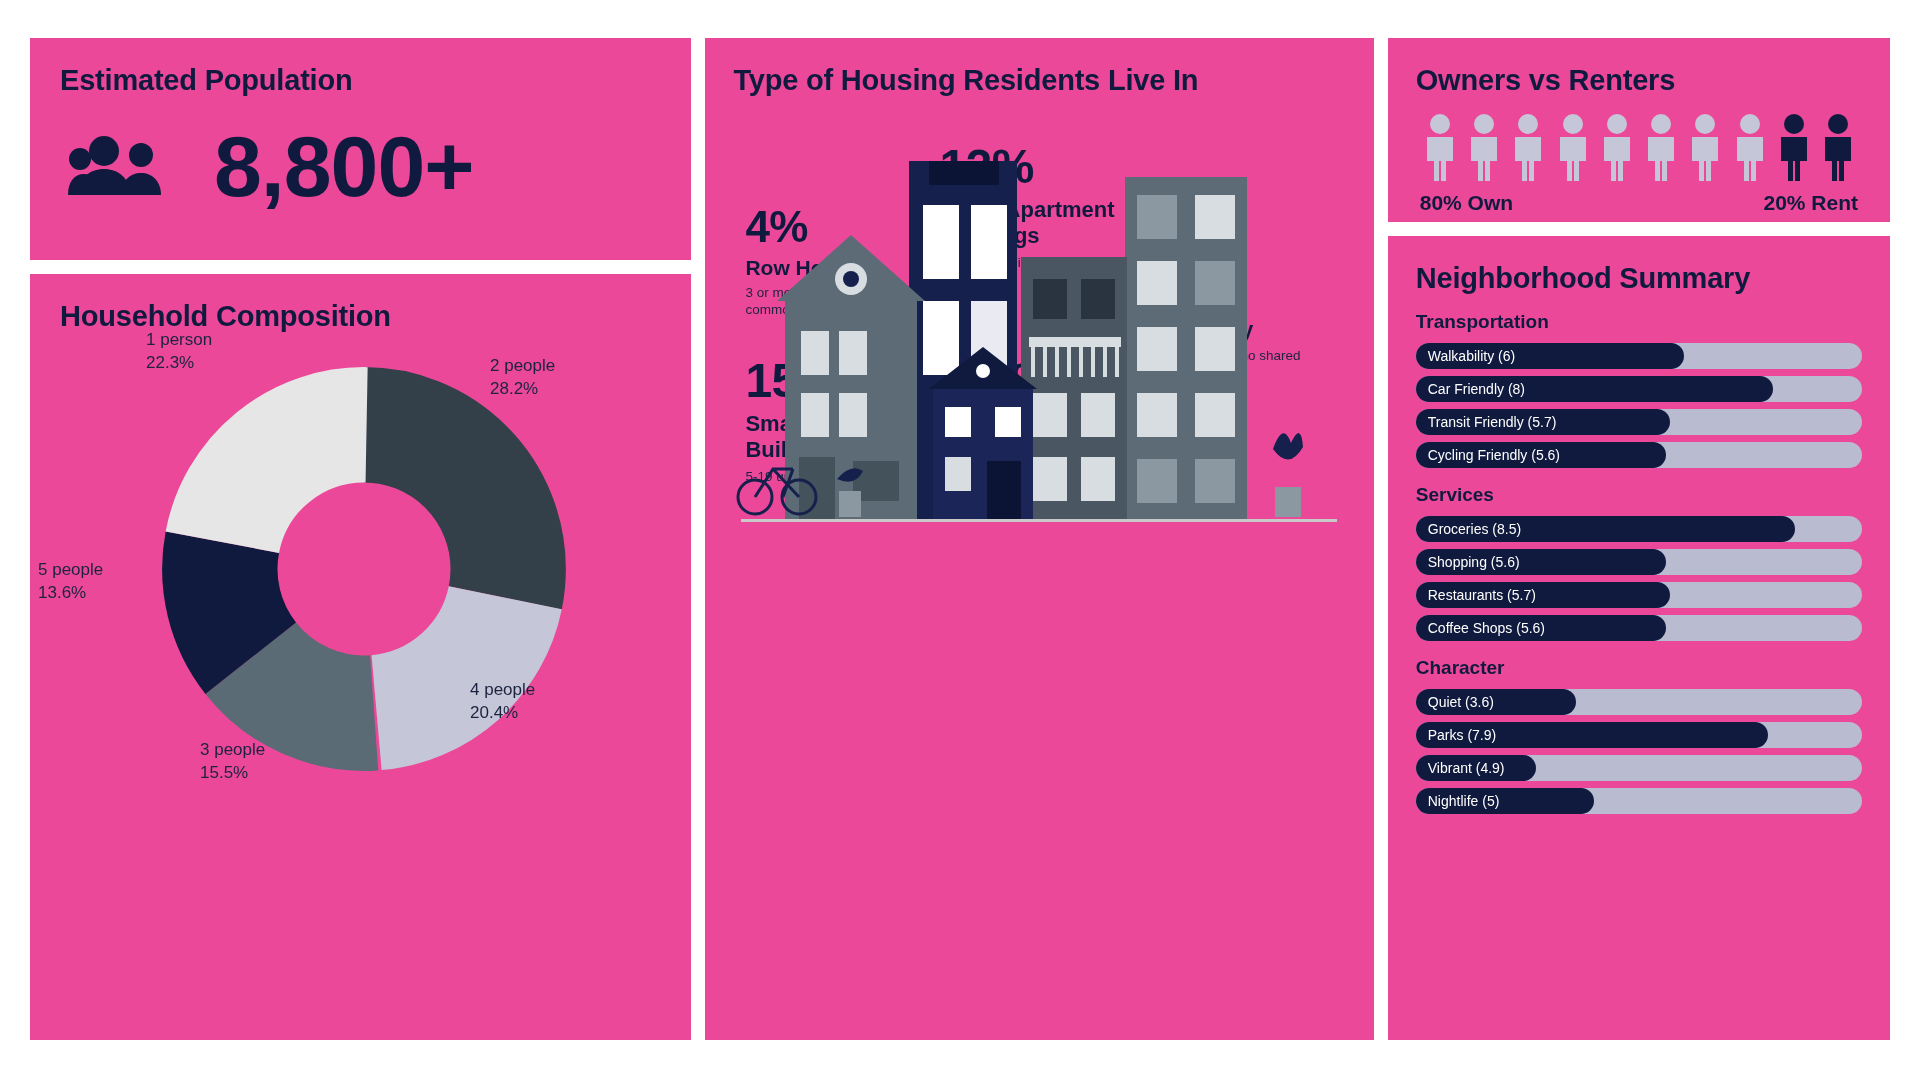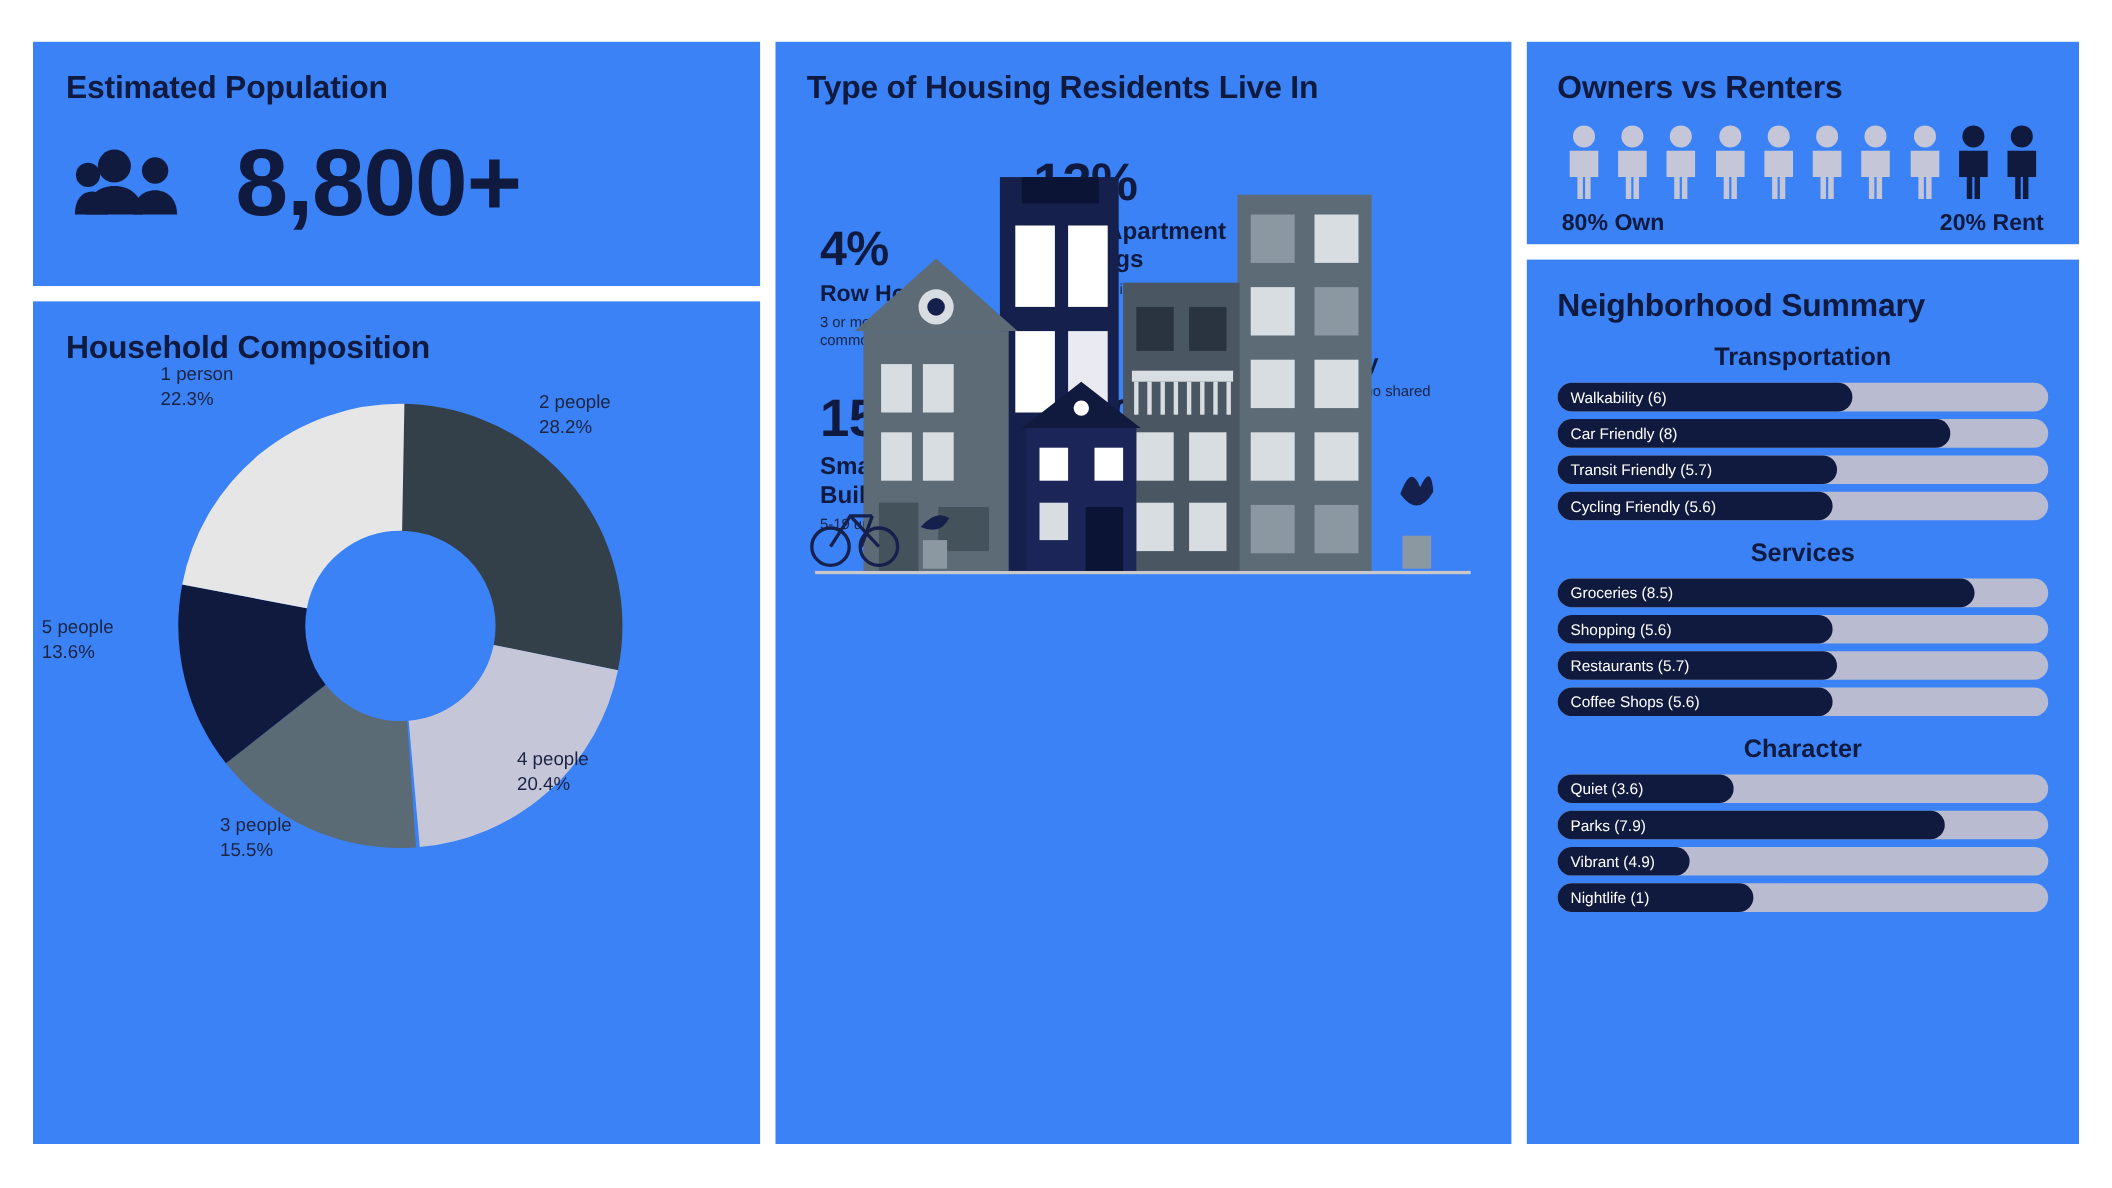--- a/index.html
+++ b/index.html
@@ -18,21 +18,21 @@
     box-sizing: border-box;
     padding: 38px 30px 40px 30px;
     display: flex;
     gap: 14px;
   }
   .col-left { width: 665px; display: flex; flex-direction: column; gap: 14px; }
   .col-mid  { width: 672px; display: flex; flex-direction: column; }
   .col-right{ width: 505px; display: flex; flex-direction: column; gap: 14px; }
 
   .card {
-    background: #3b82f6;
+    background: #ec4899;
     box-sizing: border-box;
   }
   .card-title {
     font-size: 29px;
     font-weight: bold;
     color: #101a3e;
     letter-spacing: -0.2px;
   }
 
   
@@ -92,21 +92,21 @@
   .people-row { display: flex; justify-content: space-between; margin-top: 16px; padding: 0 4px; }
   .ovr-labels {
     display: flex; justify-content: space-between;
     font-size: 21px; font-weight: bold; color: #101a3e;
     margin-top: 10px; padding: 0 4px;
   }
 
   
   .ns-card { padding: 26px 28px 26px 28px; flex: 1; }
   .ns-group { margin-top: 16px; }
-  .ns-group-title { font-size: 23px; font-weight: bold; color: #101a3e; margin-bottom: 10px; text-align: center; }
+  .ns-group-title { font-size: 19px; font-weight: bold; color: #101a3e; margin-bottom: 10px; }
   .bar-row { position: relative; height: 26px; margin-bottom: 7px; }
   .bar-track {
     position: absolute; left: 0; top: 0; height: 26px; width: 100%;
     background: #b9bbd0; border-radius: 13px;
   }
   .bar-fill {
     position: absolute; left: 0; top: 0; height: 26px;
     background: #101a3e; border-radius: 13px;
   }
   .bar-label {
@@ -401,18 +401,18 @@
           <div class="bar-label">Parks (7.9)</div>
         </div>
         <div class="bar-row">
           <div class="bar-track"></div>
           <div class="bar-fill" style="width:27%"></div>
           <div class="bar-label">Vibrant (4.9)</div>
         </div>
         <div class="bar-row">
           <div class="bar-track"></div>
           <div class="bar-fill" style="width:40%"></div>
-          <div class="bar-label">Nightlife (1)</div>
+          <div class="bar-label">Nightlife (5)</div>
         </div>
       </div>
     </div>
   </div>
 </div>
 
 </body></html>

